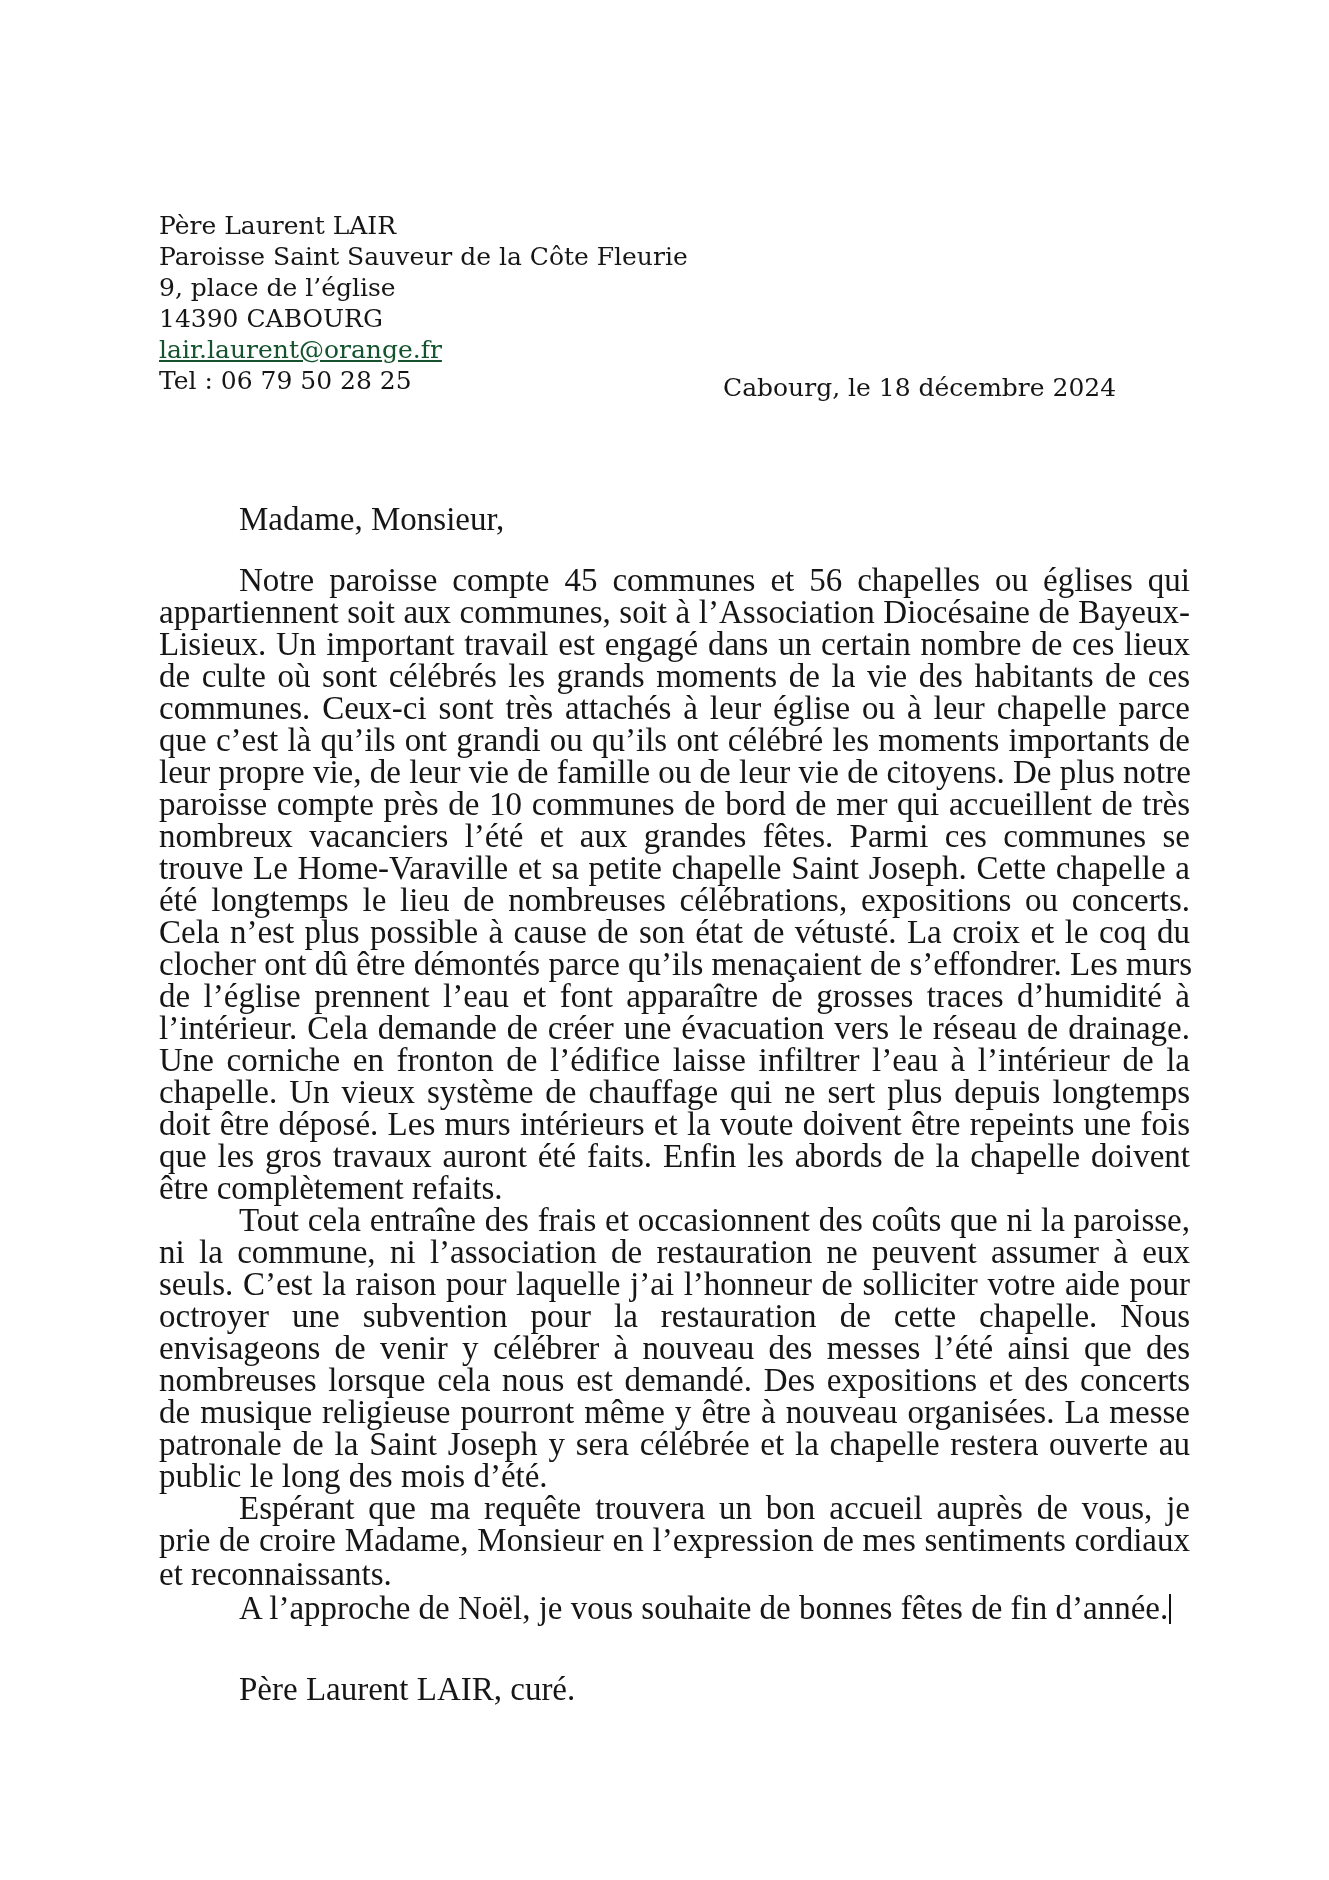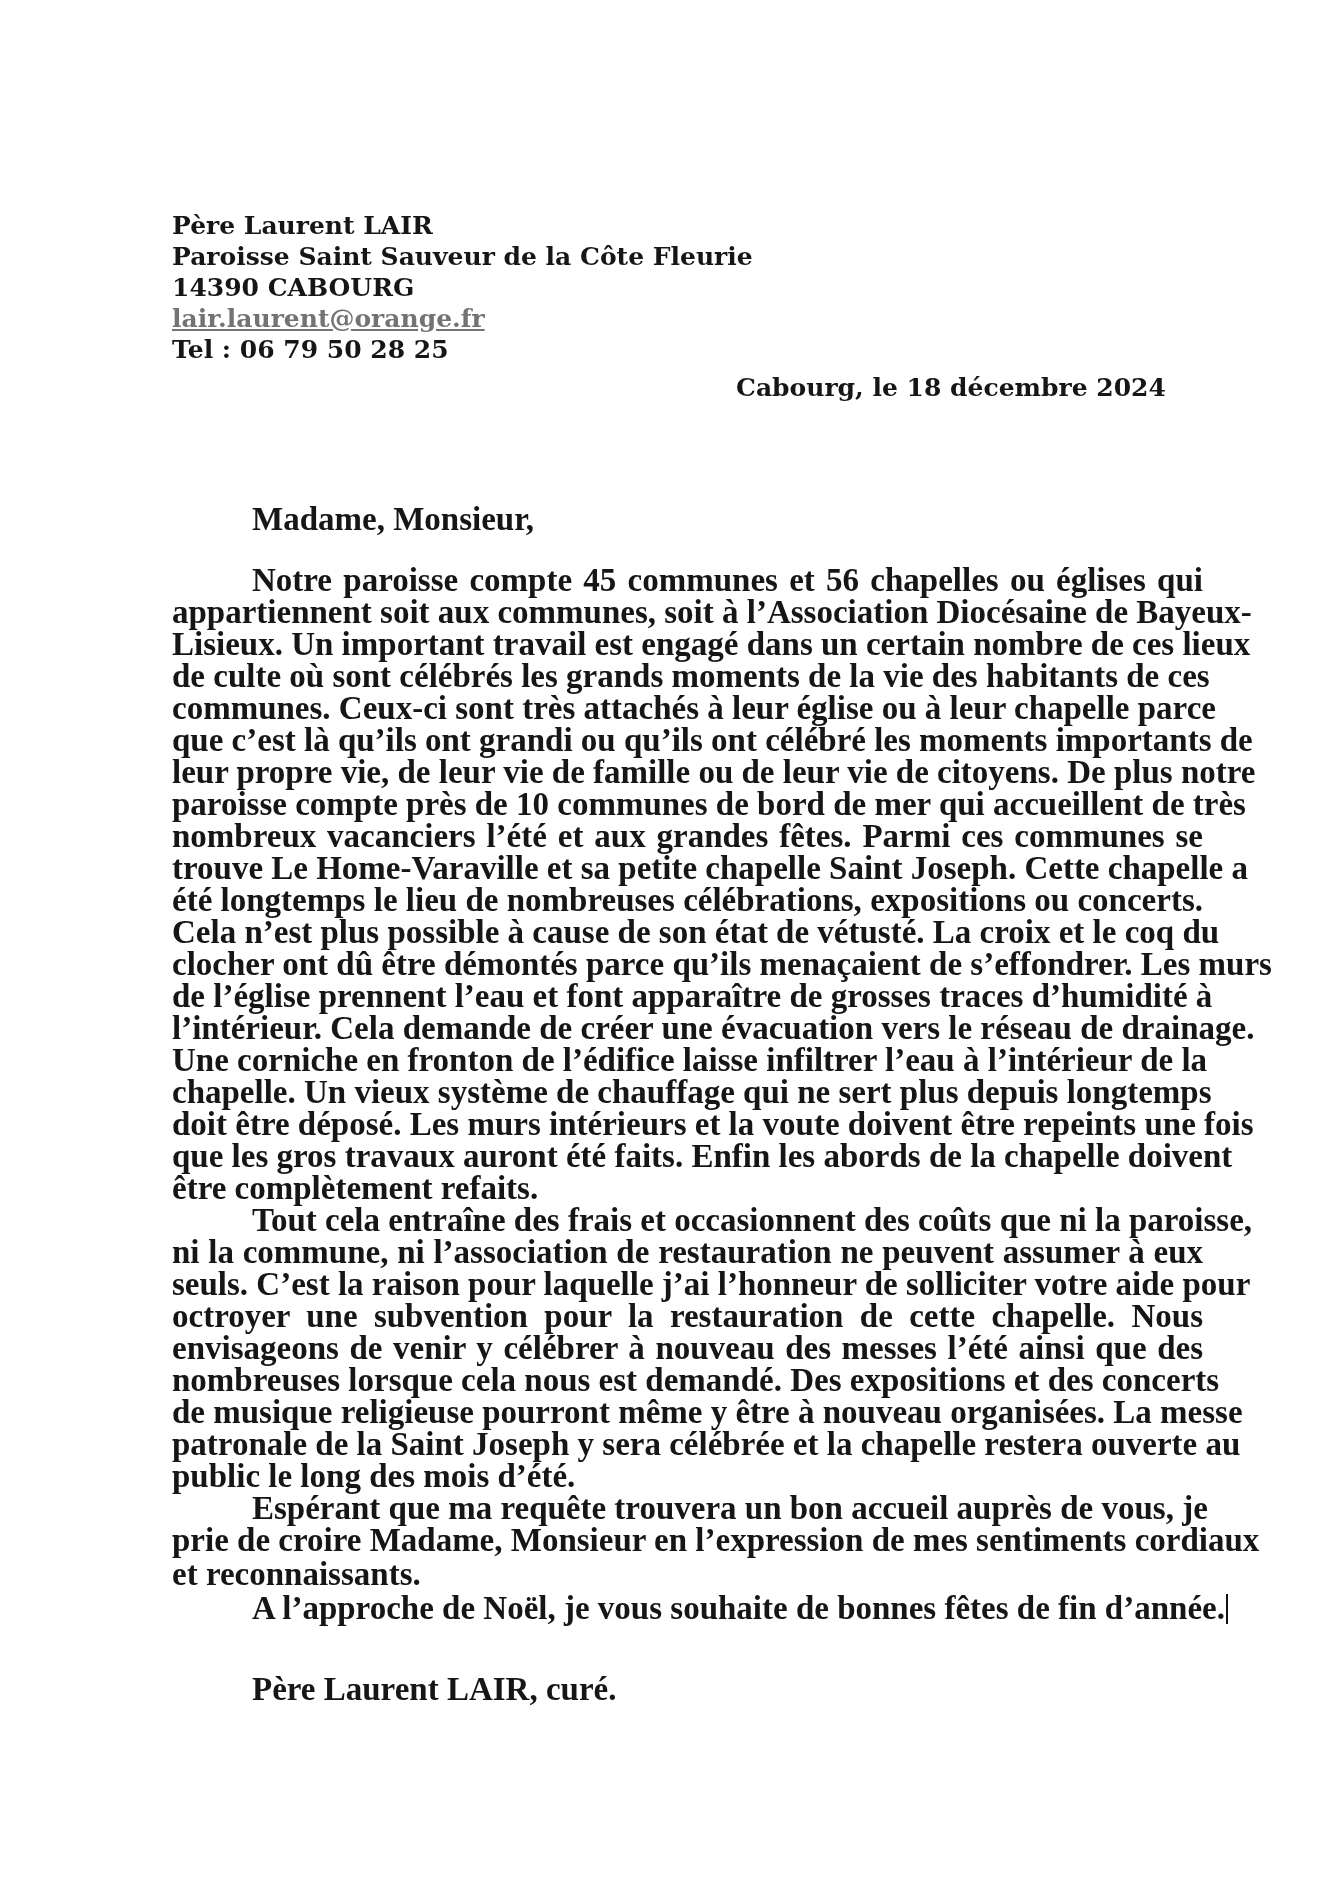--- a/index.html
+++ b/index.html
@@ -1,36 +1,37 @@
 <!DOCTYPE html>
 <html><head>
 <meta charset="utf-8">
 <style>
   html, body { margin:0; padding:0; background:#ffffff; }
   body { width:1329px; height:1880px; position:relative; overflow:hidden; }
-  .page { position:absolute; left:16px; top:0; width:1228px; height:1880px; background:#fff; color:#111;font-weight:bold; }
+  .page { position:absolute; left:3px; top:0; width:1228px; height:1880px; background:#fff; color:#111; }
   .hdr { position:absolute; left:156px; top:210px; font-family:"DejaVu Serif", serif; font-size:25px; line-height:31px; color:#161616; }
   .hdr div { white-space:nowrap; }
-  .hdr a { color:#737373; text-decoration:underline; }
+  .hdr a { color:#14532d; text-decoration:underline; }
   .date { position:absolute; left:720px; top:372px; font-family:"DejaVu Serif", serif; font-size:25px; line-height:31px; color:#161616; white-space:nowrap;text-align:right; }
   .body { position:absolute; left:156px; top:0; width:1031px; font-family:"Liberation Serif", serif; color:#161616; }
   .ln { position:absolute; left:0; width:1031px; height:34px; font-size:33px; line-height:34px; white-space:nowrap; }
   .ln span.t { display:inline-block; }
   .just { text-align:justify; text-align-last:justify; }
   .ind { padding-left:80px; box-sizing:border-box; }
   .cursor { display:inline-block; width:2px; height:30px; background:#111; vertical-align:-5px; margin-left:1px; }
 </style>
 </head>
 <body>
 
 <div class="page">
 
   <div class="hdr">
     <div>Père Laurent LAIR</div>
     <div>Paroisse Saint Sauveur de la Côte Fleurie</div>
+    <div>9, place de l’église</div>
     <div>14390 CABOURG</div>
     <div><a>lair.laurent@orange.fr</a></div>
     <div>Tel : 06 79 50 28 25</div>
   </div>
 
   <div class="date">Cabourg, le 18 décembre 2024</div>
 
   <div class="body">
     <div class="ln ind" style="top:502px"><span class="t">Madame, Monsieur,</span></div>
 

